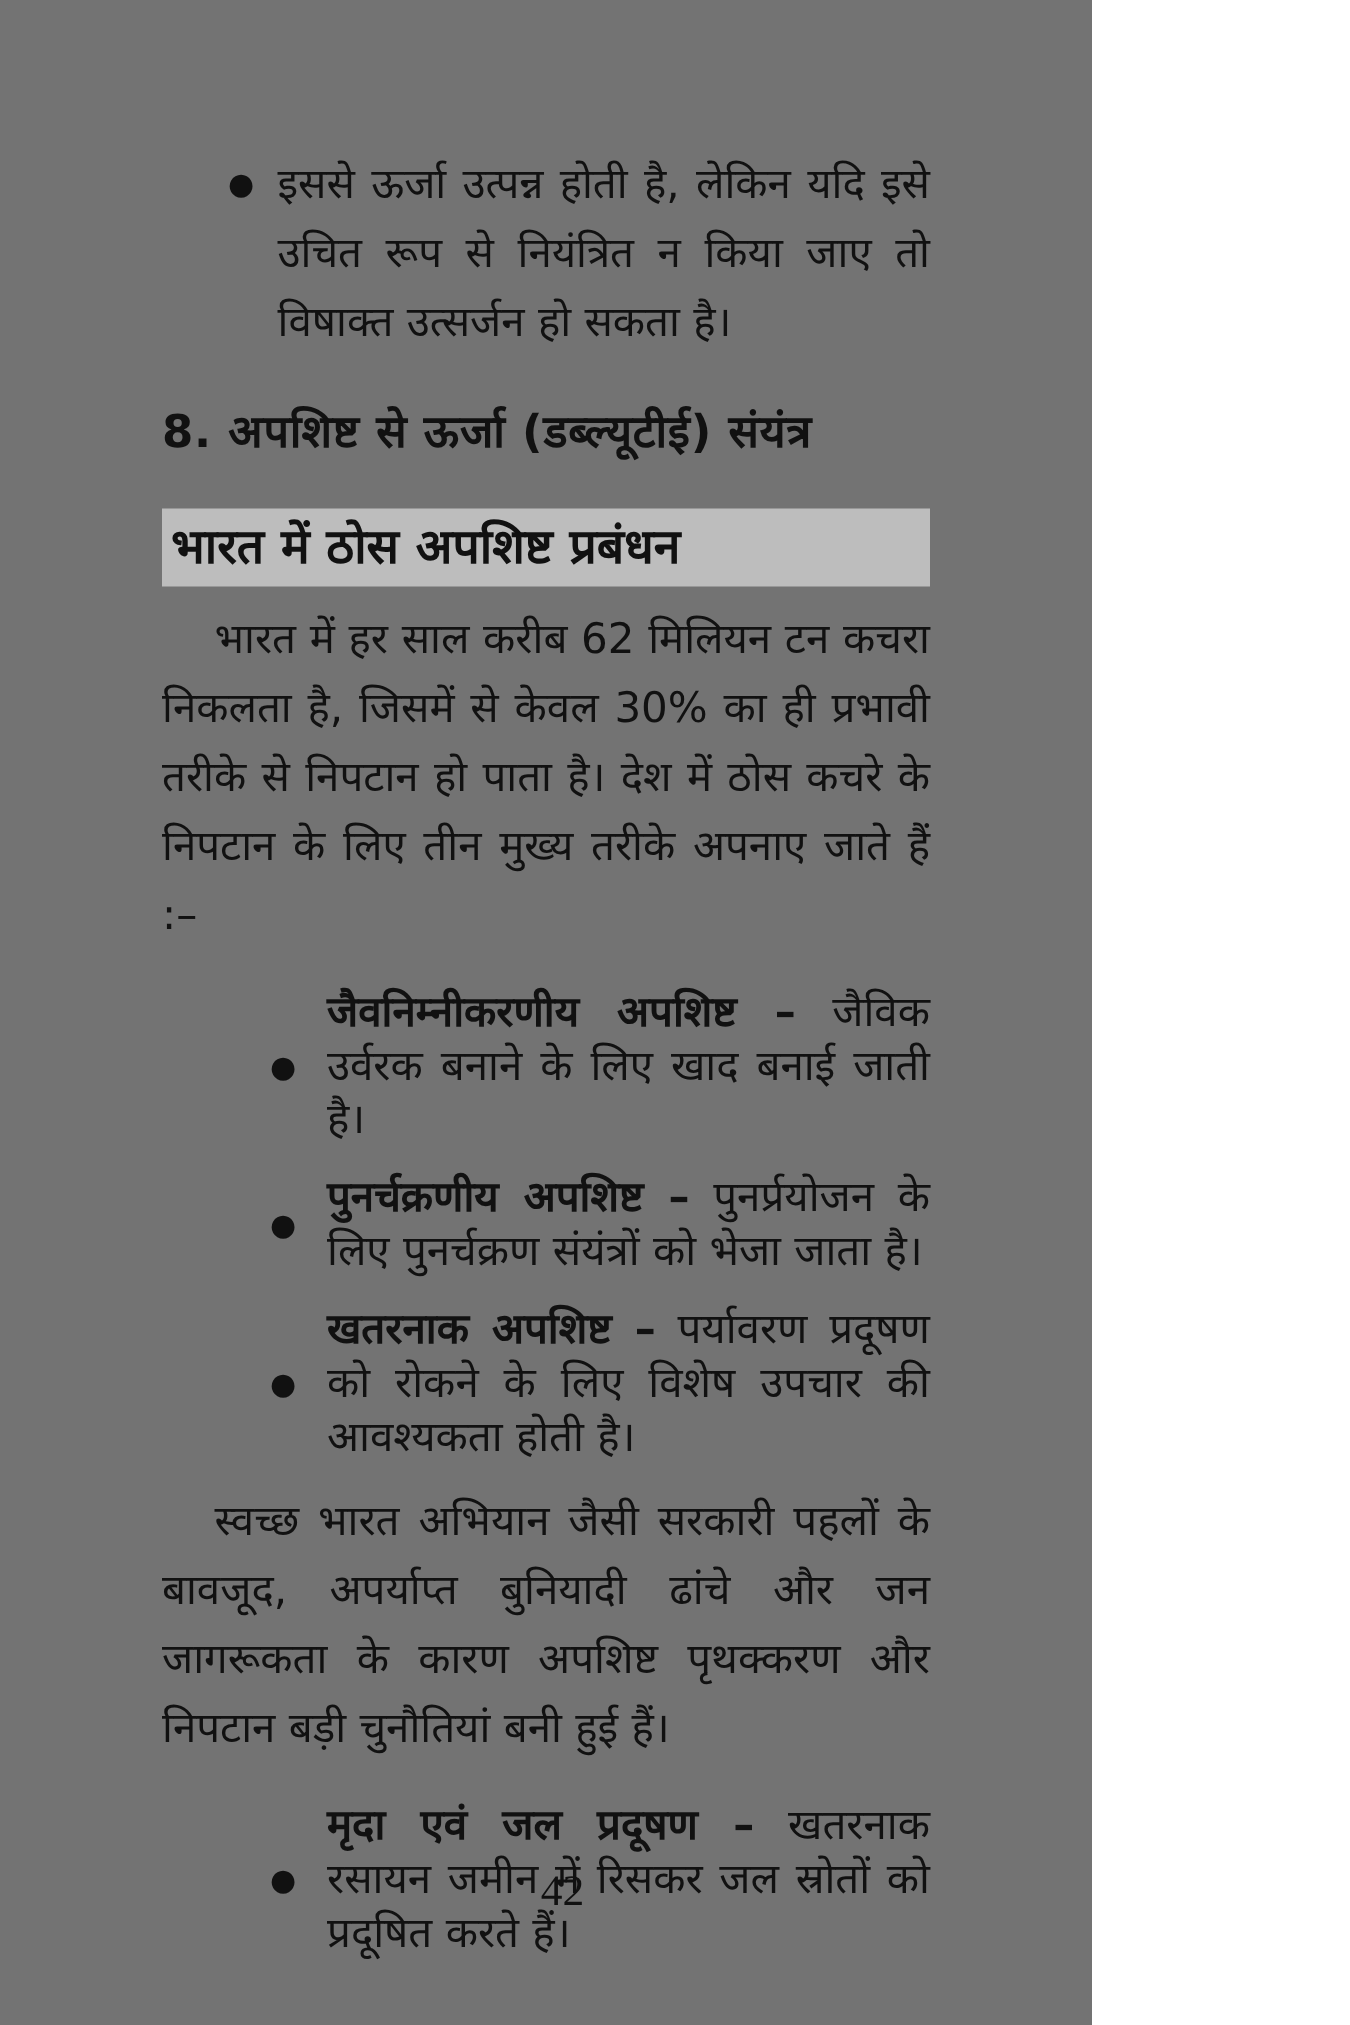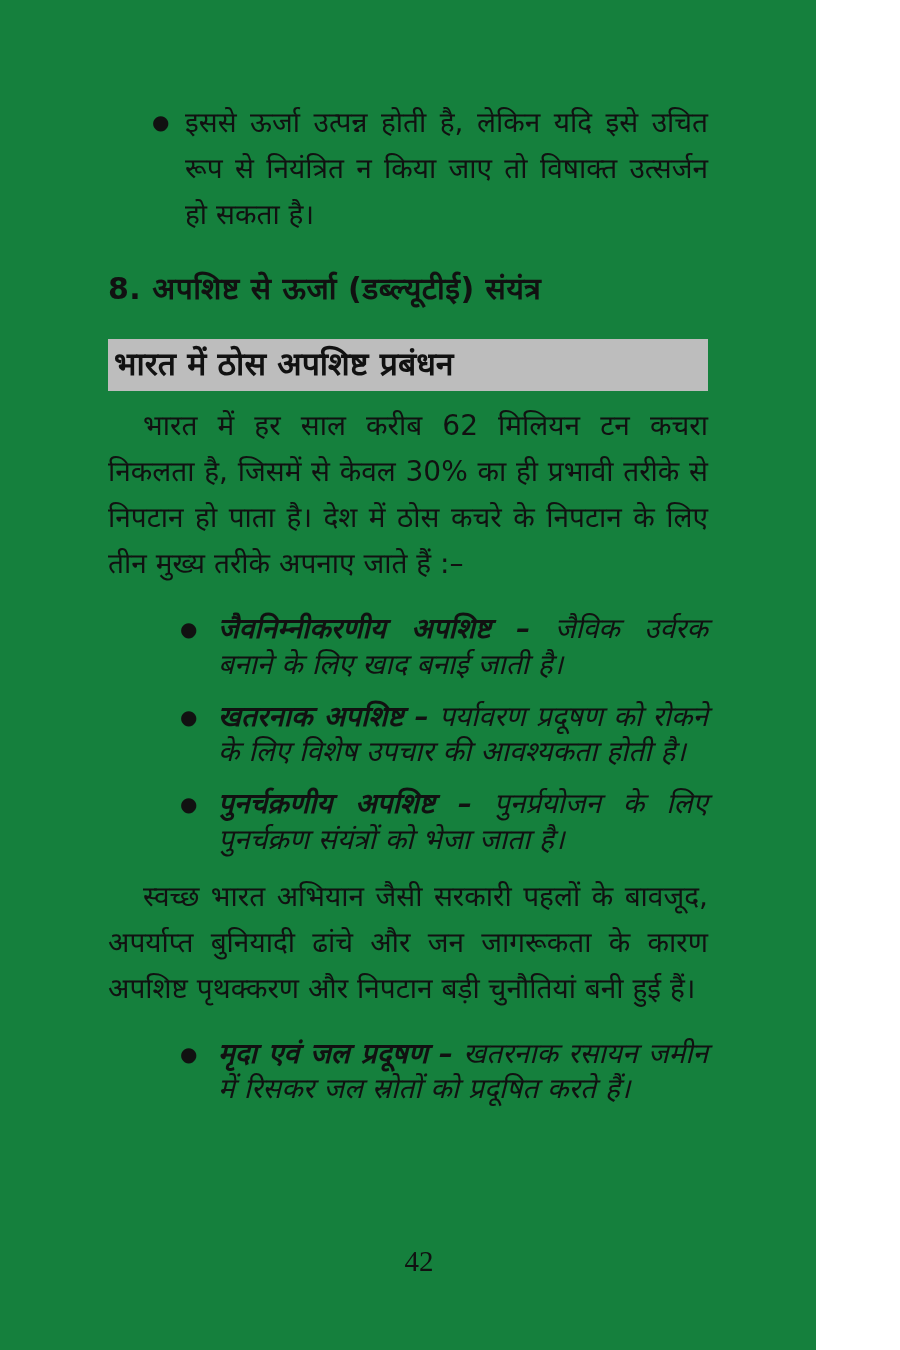--- a/index.html
+++ b/index.html
@@ -4,23 +4,23 @@
 <style>
   * { margin: 0; padding: 0; box-sizing: border-box; }
 
   html, body {
     width: 900px;
     background: #ffffff;
   }
 
   .page {
     position: relative;
-    width: 816px;
+    width: 728px;
     height: 1350px;
-    background: #15803d;
+    background: #737373;
     color: #111111;
     font-family: "DejaVu Sans", "Liberation Sans", sans-serif;
     font-size: 28px;
     line-height: 1.64;
     overflow: hidden;
   }
 
   .content {
     padding: 100px 108px 0 108px;
   }
@@ -64,25 +64,24 @@
   
   .para {
     text-align: justify;
     text-indent: 35px;
     margin-bottom: 24px;
   }
 
   
   .sub-bullet-row {
     display: flex;
-    align-items: flex-start;
+    align-items: center;
     margin-left: 72px;
     margin-bottom: 16px;
     line-height: 1.28;
-    font-style: italic;
   }
   .sub-bullet-row .marker {
     flex: 0 0 38px;
     font-size: 20px;
     line-height: 1.8;
   }
   .sub-bullet-row .marker::before { content: "●"; }
   .sub-bullet-row .btext {
     flex: 1;
     text-align: justify;
@@ -120,25 +119,25 @@
     <div class="bar-heading">भारत में ठोस अपशिष्ट प्रबंधन</div>
 
     <div class="para">भारत में हर साल करीब 62 मिलियन टन कचरा निकलता है, जिसमें से केवल 30% का ही प्रभावी तरीके से निपटान हो पाता है। देश में ठोस कचरे के निपटान के लिए तीन मुख्य तरीके अपनाए जाते हैं :–</div>
 
     <div class="sub-bullet-row">
       <span class="marker"></span>
       <div class="btext"><span class="term">जैवनिम्नीकरणीय अपशिष्ट –</span><span> जैविक उर्वरक बनाने के लिए खाद बनाई जाती है।</span></div>
     </div>
     <div class="sub-bullet-row">
       <span class="marker"></span>
-      <div class="btext"><span class="term">खतरनाक अपशिष्ट –</span><span> पर्यावरण प्रदूषण को रोकने के लिए विशेष उपचार की आवश्यकता होती है।</span></div>
+      <div class="btext"><span class="term">पुनर्चक्रणीय अपशिष्ट –</span><span> पुनर्प्रयोजन के लिए पुनर्चक्रण संयंत्रों को भेजा जाता है।</span></div>
     </div>
     <div class="sub-bullet-row">
       <span class="marker"></span>
-      <div class="btext"><span class="term">पुनर्चक्रणीय अपशिष्ट –</span><span> पुनर्प्रयोजन के लिए पुनर्चक्रण संयंत्रों को भेजा जाता है।</span></div>
+      <div class="btext"><span class="term">खतरनाक अपशिष्ट –</span><span> पर्यावरण प्रदूषण को रोकने के लिए विशेष उपचार की आवश्यकता होती है।</span></div>
     </div>
 
     <div class="para">स्वच्छ भारत अभियान जैसी सरकारी पहलों के बावजूद, अपर्याप्त बुनियादी ढांचे और जन जागरूकता के कारण अपशिष्ट पृथक्करण और निपटान बड़ी चुनौतियां बनी हुई हैं।</div>
 
 
 
     <div class="sub-bullet-row">
       <span class="marker"></span>
       <div class="btext"><span class="term">मृदा एवं जल प्रदूषण –</span><span> खतरनाक रसायन जमीन में रिसकर जल स्रोतों को प्रदूषित करते हैं।</span></div>
     </div>

